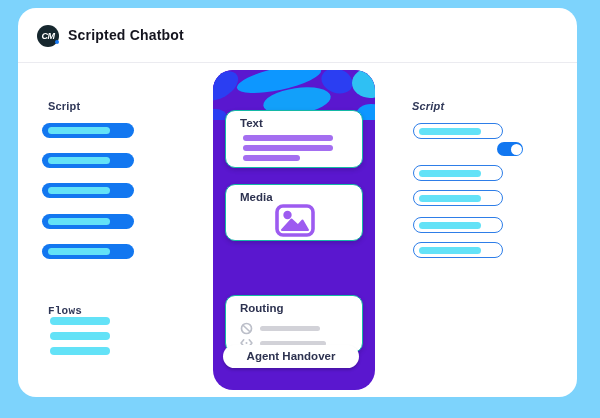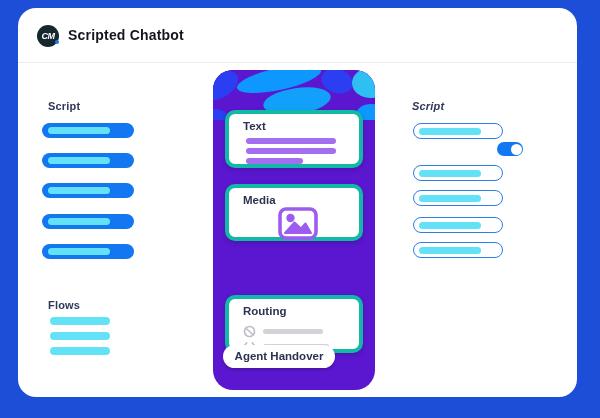--- a/index.html
+++ b/index.html
@@ -1,16 +1,16 @@
 <!DOCTYPE html>
 <html><head>
 <meta charset="utf-8">
 <style>
   html,body{margin:0;padding:0;background:#000;}
-  .stage{position:relative;width:600px;height:418px;background:#1d4ed8;overflow:hidden;
+  .stage{position:relative;width:600px;height:418px;background:#7dd3fc;overflow:hidden;
          font-family:"Liberation Sans",sans-serif;}
   .app-card{position:absolute;left:18px;top:8px;width:559px;height:389px;background:#fff;
             border-radius:18px;overflow:hidden;}
   
   .logo{position:absolute;left:19px;top:17px;width:22px;height:22px;border-radius:50%;
         background:#16272e;color:#fff;font-weight:bold;font-style:italic;font-size:9px;
         letter-spacing:-0.5px;display:flex;align-items:center;justify-content:center;}
   .logo-dot{position:absolute;right:0px;bottom:3px;width:4px;height:4px;border-radius:50%;background:#1778f2;}
   .app-title{position:absolute;left:50px;top:19px;font-size:14px;font-weight:bold;color:#15151f;letter-spacing:.2px;}
   .divider{position:absolute;left:0;top:54px;width:100%;height:1px;background:#ebebf0;}
@@ -18,28 +18,28 @@
   .sec-label{position:absolute;font-size:11px;font-weight:bold;color:#2f3757;letter-spacing:.2px;}
   
   .block-pill{position:absolute;left:24px;width:92px;height:15px;border-radius:8px;background:#1277f0;}
   .block-pill .fill{position:absolute;left:6px;top:4px;width:62px;height:7px;border-radius:4px;background:#63e2f7;}
   
   .flow-line{position:absolute;left:32px;width:60px;height:8px;border-radius:4px;background:#63e2f7;}
   
   .phone{position:absolute;left:195px;top:62px;width:162px;height:320px;border-radius:20px;
          background:#5a17cf;overflow:hidden;}
   .phone-header{position:absolute;left:0;top:0;width:162px;height:50px;}
-  .p-card{position:absolute;left:12px;width:138px;background:#fff;border:4px solid #14b8a6;
+  .p-card{position:absolute;left:12px;width:138px;background:#fff;border:1px solid #14b8a6;
           border-radius:10px;box-shadow:0 2px 4px rgba(30,10,70,.25);box-sizing:border-box;}
   .p-card .p-label{position:absolute;left:14px;top:6px;font-size:11.5px;font-weight:bold;color:#2d3250;}
   .text-line{position:absolute;left:17px;height:6px;border-radius:3px;background:#a46ef0;}
   .media-icon{position:absolute;left:49px;top:19px;}
   .routing-row{position:absolute;left:14px;display:flex;align-items:center;gap:7px;height:12px;}
   .routing-line{height:5px;border-radius:2.5px;background:#d2d2d8;}
-  .agent-btn{position:absolute;left:10px;top:275px;width:112px;height:23px;background:#fff;
+  .agent-btn{position:absolute;left:10px;top:275px;width:136px;height:23px;background:#fff;
              border-radius:12px;box-shadow:0 2px 3px rgba(0,0,0,.2);
              font-size:11.5px;font-weight:bold;color:#2d3250;text-align:center;line-height:23px;}
   
   .script-pill{position:absolute;left:395px;width:90px;height:16px;border-radius:8.5px;background:#fff;
                border:1.3px solid #2e7ee8;box-sizing:border-box;}
   .script-pill .fill{position:absolute;left:5px;top:3.5px;width:62px;height:7px;border-radius:4px;background:#63e2f7;}
   .toggle{position:absolute;left:479px;top:134px;width:26px;height:14px;border-radius:7px;background:#1277f0;}
   .toggle .knob{position:absolute;right:1.5px;top:1.5px;width:11px;height:11px;border-radius:50%;background:#fff;}
 </style>
 </head>
@@ -65,21 +65,21 @@
     <div class="block-pill" style="top:175px;">
         <span class="fill"></span>
       </div>
     <div class="block-pill" style="top:206px;">
         <span class="fill"></span>
       </div>
     <div class="block-pill" style="top:236px;">
         <span class="fill"></span>
       </div>
 
-    <div class="sec-label" style="left:30px;top:291px;">Flows</div>
+    <div class="sec-label" style="left:30px;top:297px;font-family:Liberation Mono, monospace;">Flows</div>
     <div class="flow-line" style="top:309px;"></div>
     <div class="flow-line" style="top:324px;"></div>
     <div class="flow-line" style="top:339px;"></div>
 
     <div class="phone">
       <svg class="phone-header" viewBox="0 0 162 50" width="162" height="50">
         <rect x="0" y="0" width="162" height="50" fill="#5a17cf"></rect>
         <ellipse cx="6" cy="16" rx="21" ry="12" fill="#2b3ef2" transform="rotate(-30 6 16)"></ellipse>
         <ellipse cx="66" cy="9" rx="43" ry="11" fill="#0d97ff" transform="rotate(-12 66 9)"></ellipse>
         <ellipse cx="84" cy="31" rx="34" ry="13" fill="#12a0fa" transform="rotate(-8 84 31)"></ellipse>

